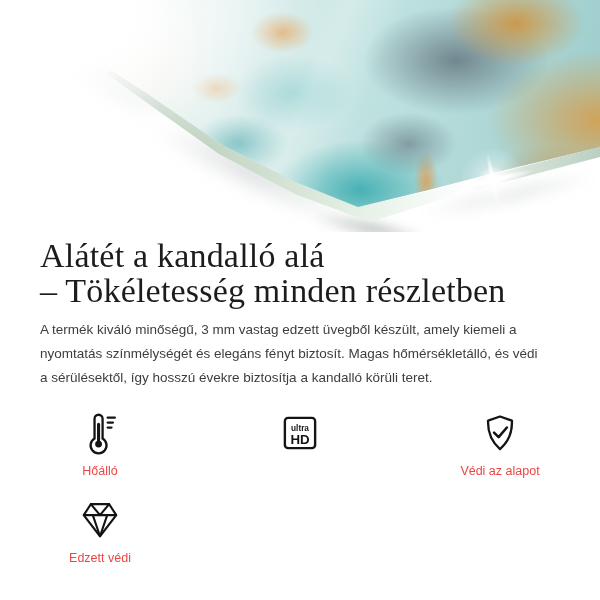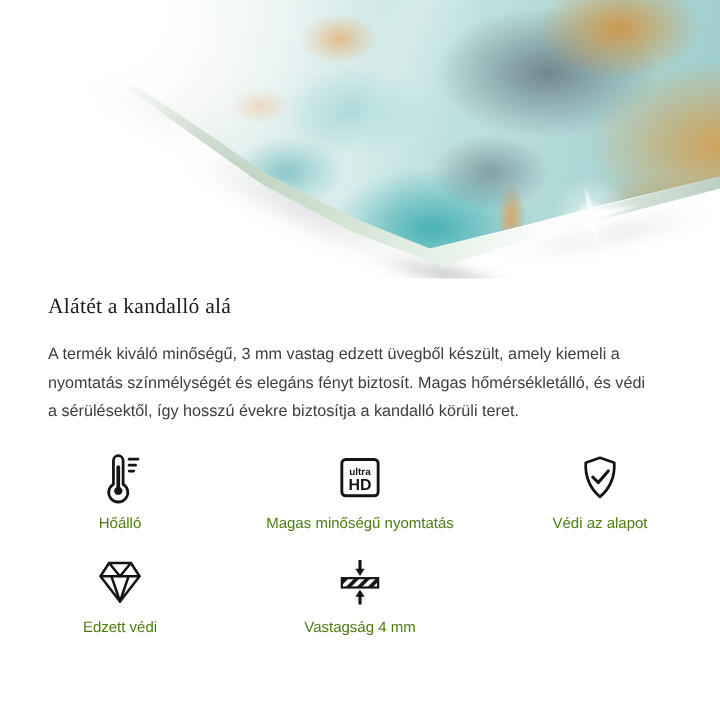--- a/index.html
+++ b/index.html
@@ -57,30 +57,30 @@
   .sparkle { position:absolute; left:448px; top:140px; width:90px; height:80px; pointer-events:none; }
   .sparkle .glow { position:absolute; inset:0;
     background: radial-gradient(circle at 50% 50%, #fff 0%, rgba(255,255,255,.9) 9%, rgba(255,255,255,.35) 24%, rgba(255,255,255,0) 55%); }
   .sparkle .ray-h { position:absolute; left:2px; top:36px; width:86px; height:8px; border-radius:50%;
     background: radial-gradient(closest-side, #fff 30%, rgba(255,255,255,0)); transform:rotate(-13deg); }
   .sparkle .ray-v { position:absolute; left:17px; top:37px; width:56px; height:6px; border-radius:50%;
     background: radial-gradient(closest-side, #fff 25%, rgba(255,255,255,0)); transform:rotate(78deg); }
 
   
   .content { padding: 6px 40px 0 40px; }
-  .title { font-family:"Liberation Serif", serif; font-weight:400; font-size:18px; line-height:35px;
+  .title { font-family:"Liberation Serif", serif; font-weight:400; font-size:34px; line-height:35px;
            color:#1c1c1c; letter-spacing:.2px; margin:0; }
   .title span { display:block; }
   .desc { margin:10px 0 0; max-width:507px; font-size:13.5px; line-height:24px; color:#3d3d3d; }
 
   
   .features { display:grid; grid-template-columns:repeat(3,1fr); row-gap:13px; margin-top:15px; width:600px; }
   .feature { display:flex; flex-direction:column; align-items:center; }
   .icon-box { height:50px; display:flex; align-items:flex-end; }
-  .feature-label { margin-top:9px; font-size:12.5px; line-height:15px; color:#4d7c0f; text-align:left; }
+  .feature-label { margin-top:9px; font-size:12.5px; line-height:15px; color:#ef4444; text-align:left; }
   svg.fi { display:block; }
   svg.fi text { font-family:"Liberation Sans", sans-serif; fill:#141414; }
 </style>
 </head>
 <body>
 
 <div class="page">
 
   <div class="hero">
     <div class="shadow shadow-left"></div>
@@ -93,20 +93,21 @@
     <div class="sparkle">
       <div class="glow"></div>
         <div class="ray-h"></div>
         <div class="ray-v"></div>
     </div>
   </div>
 
   <div class="content">
     <h1 class="title">
       <span>Alátét a kandalló alá</span>
+      <span>– Tökéletesség minden részletben</span>
     </h1>
     <p class="desc">A termék kiváló minőségű, 3 mm vastag edzett üvegből készült, amely kiemeli a nyomtatás színmélységét és elegáns fényt biztosít. Magas hőmérsékletálló, és védi a sérülésektől, így hosszú évekre biztosítja a kandalló körüli teret.</p>
   </div>
 
   <div class="features">
 
     <div class="feature">
       <div class="icon-box">
         <svg class="fi" width="46" height="46" viewBox="0 0 48 48" fill="none" stroke="#141414" stroke-width="2.4" stroke-linecap="round">
           <path d="M18.3 30.8 A8.3 8.3 0 1 0 26.7 30.8 L26.7 10.2 A4.2 4.2 0 0 0 18.3 10.2 Z"></path>
@@ -121,21 +122,20 @@
     </div>
 
     <div class="feature">
       <div class="icon-box">
         <svg class="fi" width="44" height="44" viewBox="0 0 48 48">
           <rect x="7.5" y="7.5" width="33" height="33" rx="3.5" fill="none" stroke="#141414" stroke-width="2.6"></rect>
           <text x="24" y="21.5" font-size="9" font-weight="bold" text-anchor="middle">ultra</text>
           <text x="24" y="35.5" font-size="14.5" font-weight="bold" text-anchor="middle">HD</text>
         </svg>
       </div>
-      <div class="feature-label">Magas minőségű nyomtatás</div>
     </div>
 
     <div class="feature">
       <div class="icon-box">
         <svg class="fi" width="44" height="44" viewBox="0 0 48 48" fill="none" stroke="#141414" stroke-width="2.5" stroke-linecap="round" stroke-linejoin="round">
           <path d="M24 6 L37 10.5 C37.5 22 34 33 24 41.5 C14 33 10.5 22 11 10.5 Z"></path>
           <path d="M17.5 23.5 L22.5 28.5 L31.5 18" stroke-width="2.8"></path>
         </svg>
       </div>
       <div class="feature-label">Védi az alapot</div>
@@ -147,33 +147,15 @@
           <path d="M14.5 8.5 H33.5 L41 20 L24 42 L7 20 Z"></path>
           <path d="M7.5 20 H40.5"></path>
           <path d="M14.5 8.5 L24 20 L33.5 8.5"></path>
           <path d="M16.5 20 L24 42 M31.5 20 L24 42"></path>
         </svg>
       </div>
       <div class="feature-label">Edzett védi</div>
     </div>
 
 
-    <div class="feature">
-      <div class="icon-box">
-        <svg class="fi" width="44" height="44" viewBox="0 0 48 48">
-          <defs>
-            <pattern id="hatch-p" width="7" height="7" patternUnits="userSpaceOnUse" patternTransform="rotate(45)">
-              <rect width="7" height="7" fill="#ffffff"></rect>
-              <rect width="3.4" height="7" fill="#141414"></rect>
-            </pattern>
-          </defs>
-          <line x1="24" y1="4" x2="24" y2="13" stroke="#141414" stroke-width="2.8"></line>
-          <path d="M19.8 12 L24 18.5 L28.2 12 Z" fill="#141414"></path>
-          <rect x="7.5" y="20.5" width="33" height="8.5" fill="url(#hatch-p)" stroke="#141414" stroke-width="2"></rect>
-          <line x1="24" y1="44.5" x2="24" y2="36" stroke="#141414" stroke-width="2.8"></line>
-          <path d="M19.8 37.5 L24 31 L28.2 37.5 Z" fill="#141414"></path>
-        </svg>
-      </div>
-      <div class="feature-label">Vastagság 4 mm</div>
-    </div>
 
   </div>
 </div>
 
 </body></html>

